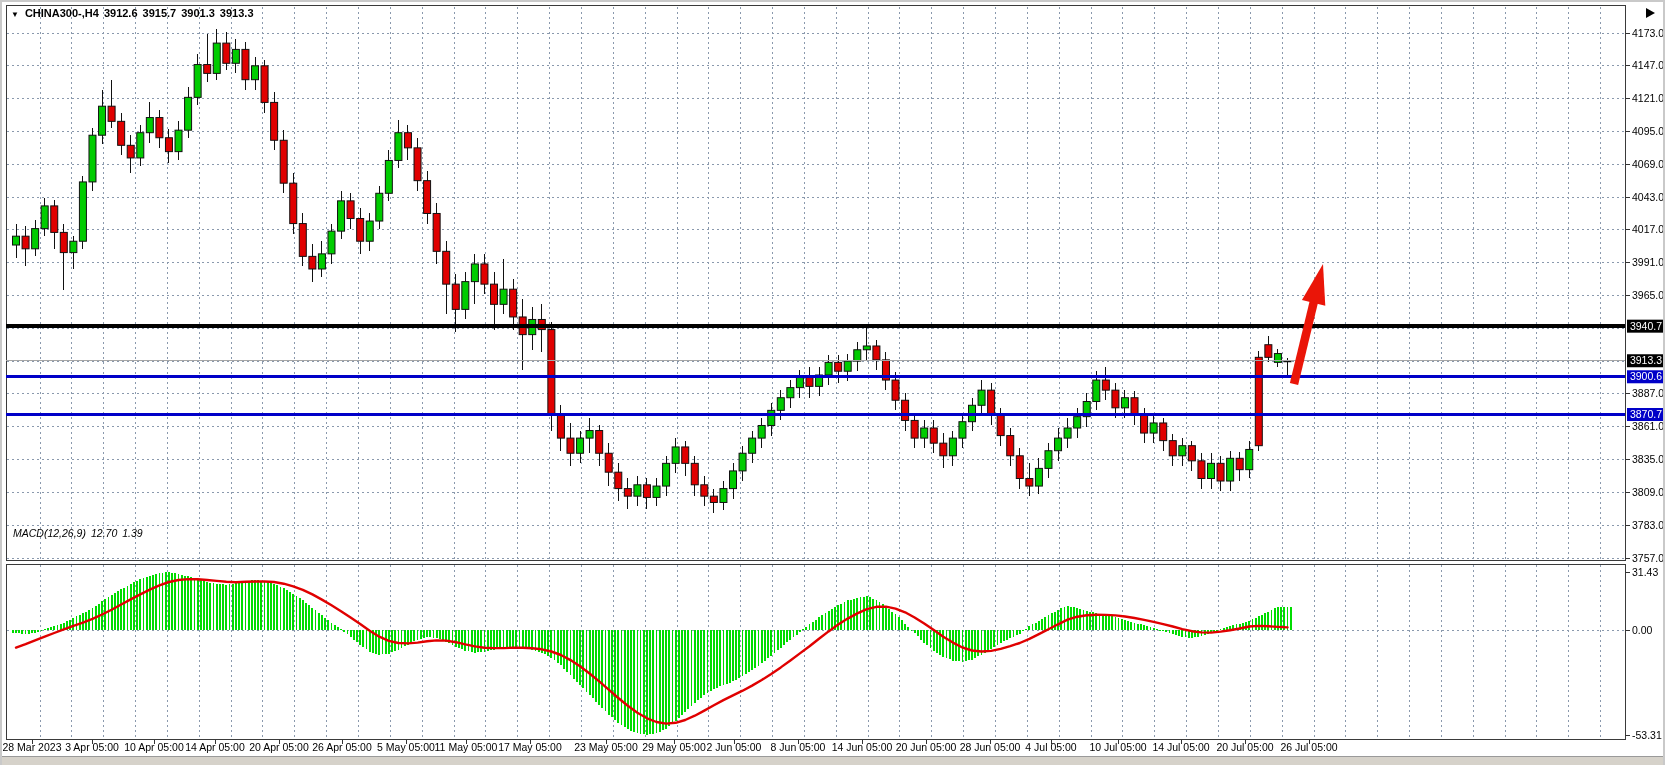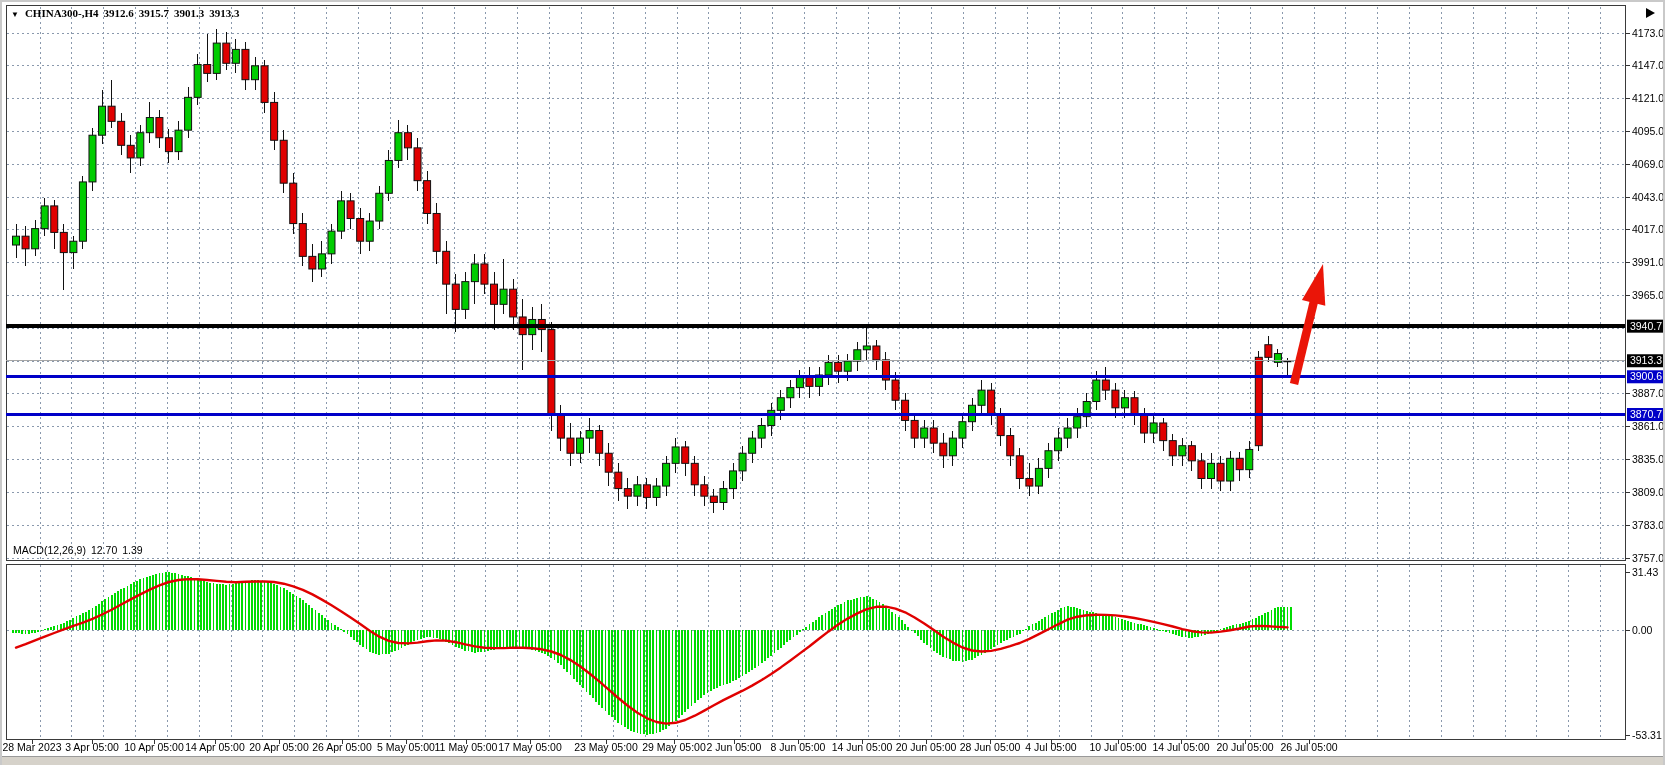--- a/index.html
+++ b/index.html
@@ -4,27 +4,27 @@
 <style>
   html,body{margin:0;padding:0;background:#D4D0C8;}
   .win{
     position:relative;width:1665px;height:765px;background:#FFFFFF;
     font-family:"Liberation Sans", sans-serif;overflow:hidden;
     border-top:2px solid #C9C9C9;border-left:2px solid #C9C9C9;border-right:2px solid #C9C9C9;
     box-sizing:border-box;
   }
   .title{
     position:absolute;left:9px;top:5px;z-index:5;
-    font-size:11px;font-weight:bold;color:#000;white-space:nowrap;font-family:Liberation Serif, serif;
+    font-size:11px;font-weight:bold;color:#000;white-space:nowrap;
   }
   .title .dd{font-size:8px;margin-right:6px;cursor:pointer;}
   .title span.q{margin-left:5px;}
   .macdlbl{
-    position:absolute;left:11px;top:542px;z-index:5;
-    font-size:10.5px;color:#000;white-space:nowrap;
+    position:absolute;left:11px;top:525px;z-index:5;
+    font-size:10.5px;color:#000;white-space:nowrap;font-style:italic;
   }
   .macdlbl span{margin-right:5px;}
   .scrollbtn{
     position:absolute;right:8px;top:6px;z-index:6;width:0;height:0;cursor:pointer;
     border-top:5px solid transparent;border-bottom:5px solid transparent;border-left:9px solid #000;
   }
   .bottomstrip{
     position:absolute;left:0;bottom:0;width:100%;height:8px;
     background:#D6D2CA;border-top:1px solid #9A9A9A;z-index:4;
   }

